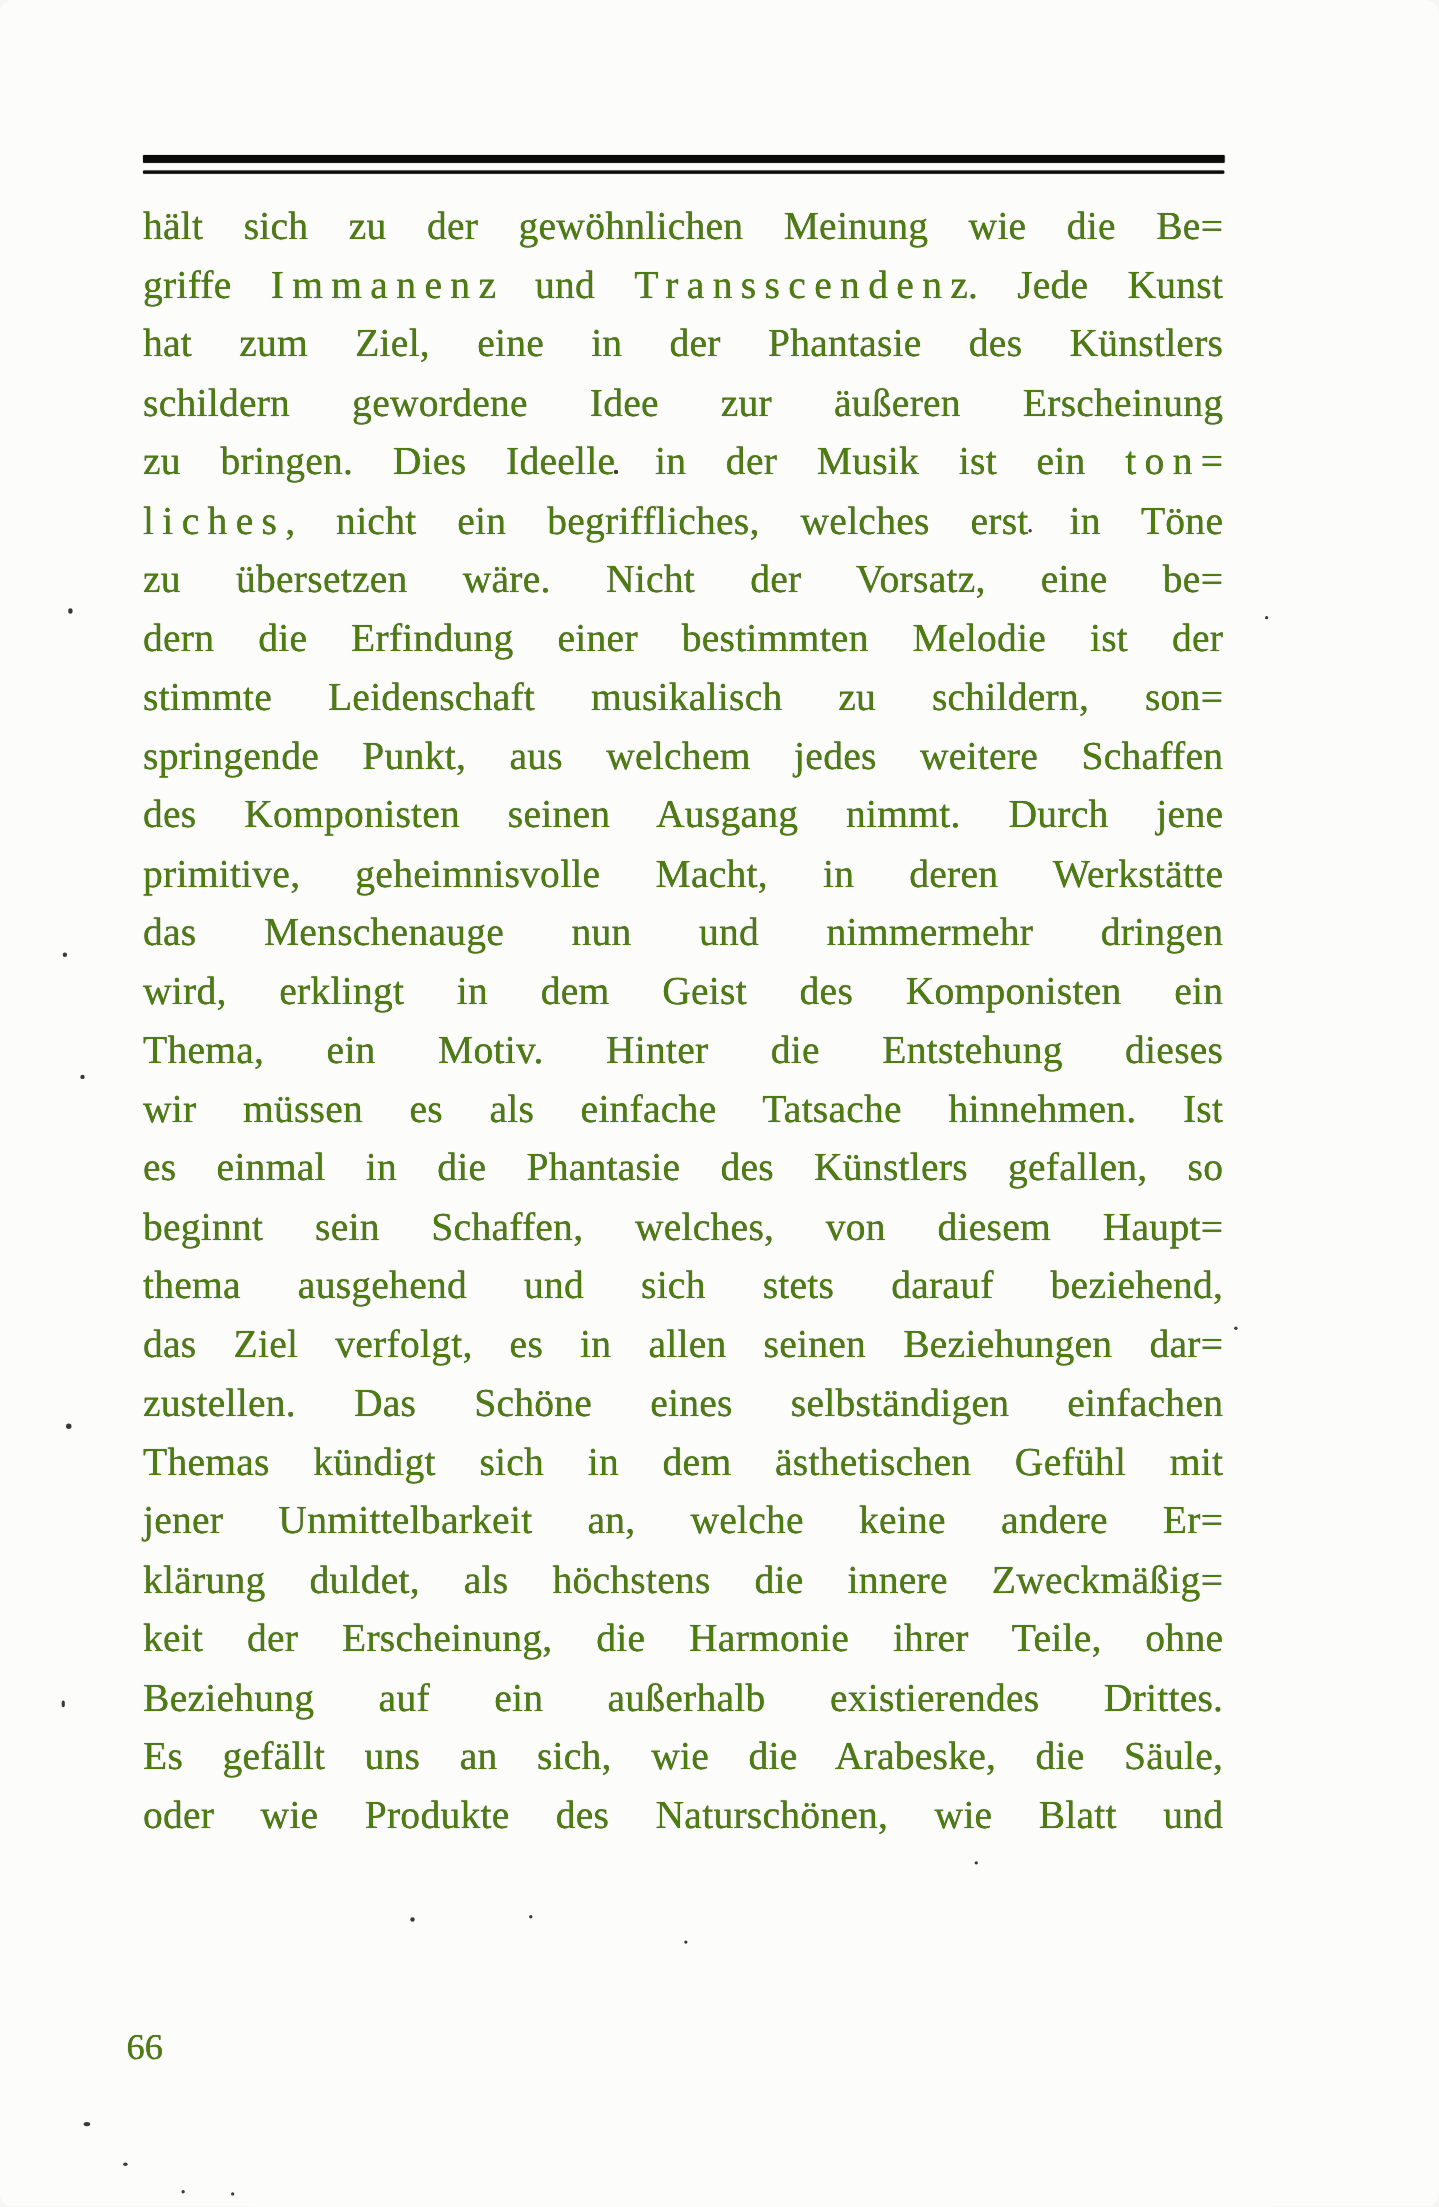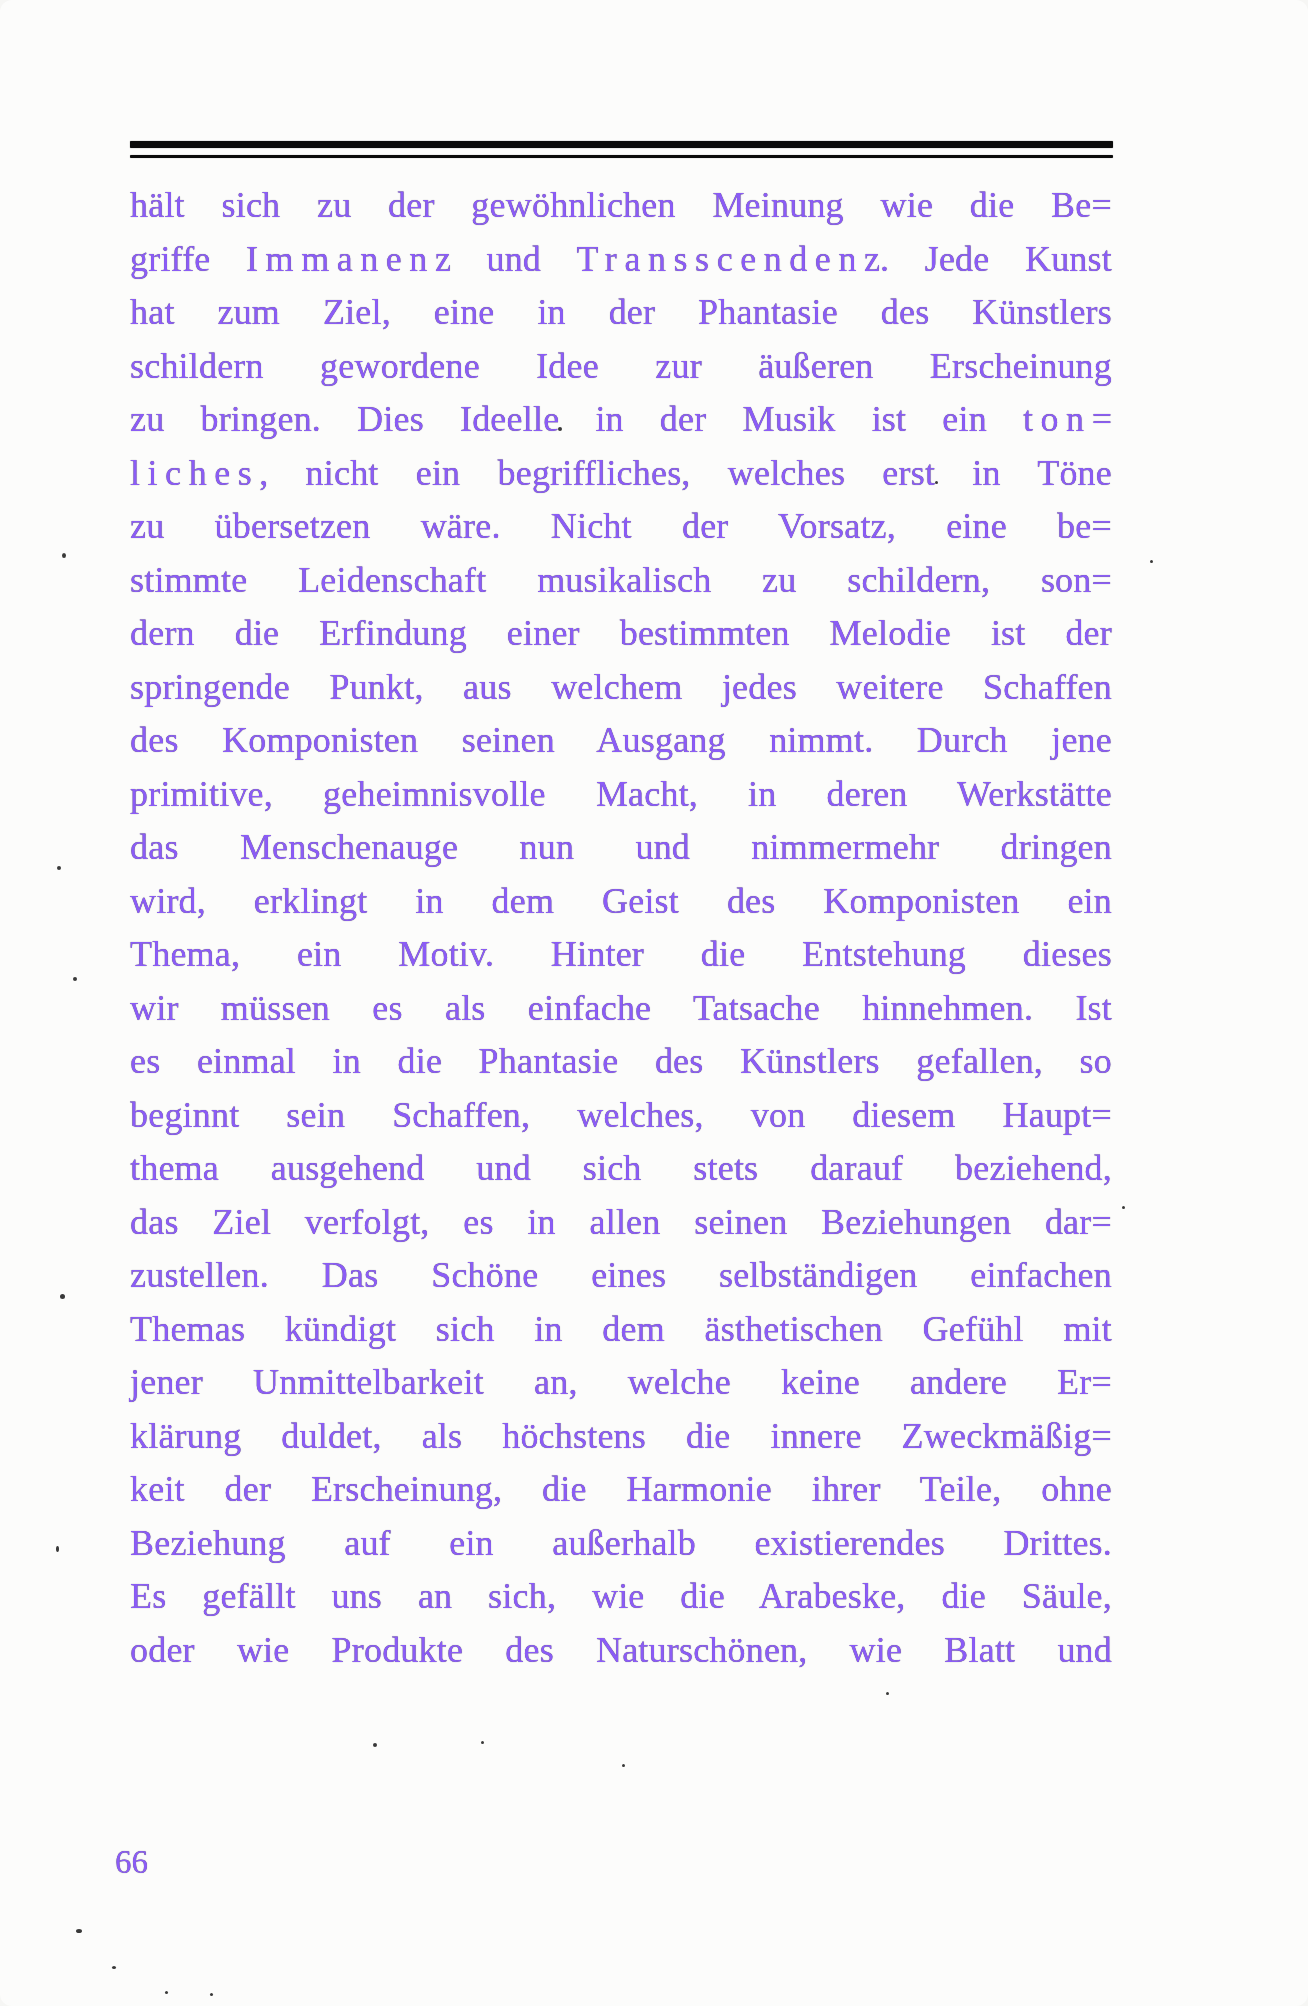--- a/index.html
+++ b/index.html
@@ -1,21 +1,21 @@
 <!DOCTYPE html>
 <html><head>
 <meta charset="utf-8">
 <style>
   html, body { margin:0; padding:0; background:#f6f6f4; }
   .page {
     position:relative;
     width:1308px; height:2006px;
     background:#fcfcfb;
     font-family:"Liberation Serif", serif;
-    color:#8b5cf6;
+    color:#4d7c0f;
     overflow:hidden;
     border-radius:12px;
   }
   .rule {
     position:absolute; left:130px; width:983px;
     background:#0b0b0b; border-radius:1px;
   }
   .rule-thick { top:141px; height:7px; box-shadow:0 0 1px rgba(0,0,0,.7); }
   .rule-thin  { top:155px; height:3px; box-shadow:0 0 1px rgba(0,0,0,.5); }
   .textblock {
@@ -45,22 +45,22 @@
   <div class="rule rule-thin"></div>
 
   <div class="textblock">
       <div class="line"><span class="seg">hält sich zu der gewöhnlichen Meinung wie die Be=</span></div>
       <div class="line"><span class="seg">griffe </span><span class="sperr">Immanenz</span><span class="seg"> und </span><span class="sperr">Transscendenz</span><span class="seg">. Jede Kunst</span></div>
       <div class="line"><span class="seg">hat zum Ziel, eine in der Phantasie des Künstlers</span></div>
       <div class="line"><span class="seg">schildern gewordene Idee zur äußeren Erscheinung</span></div>
       <div class="line"><span class="seg">zu bringen.  Dies Ideelle in der Musik ist ein </span><span class="sperr">ton=</span></div>
       <div class="line"><span class="sperr">liches,</span><span class="seg"> nicht ein begriffliches, welches erst in Töne</span></div>
       <div class="line"><span class="seg">zu übersetzen wäre.  Nicht der Vorsatz, eine be=</span></div>
+      <div class="line"><span class="seg">dern die Erfindung einer bestimmten Melodie ist der</span></div>
       <div class="line"><span class="seg">stimmte Leidenschaft musikalisch zu schildern, son=</span></div>
-      <div class="line"><span class="seg">dern die Erfindung einer bestimmten Melodie ist der</span></div>
       <div class="line"><span class="seg">springende Punkt, aus welchem jedes weitere Schaffen</span></div>
       <div class="line"><span class="seg">des Komponisten seinen Ausgang nimmt.  Durch jene</span></div>
       <div class="line"><span class="seg">primitive, geheimnisvolle Macht, in deren Werkstätte</span></div>
       <div class="line"><span class="seg">das Menschenauge nun und nimmermehr dringen</span></div>
       <div class="line"><span class="seg">wird, erklingt in dem Geist des Komponisten ein</span></div>
       <div class="line"><span class="seg">Thema, ein Motiv.  Hinter die Entstehung dieses</span></div>
       <div class="line"><span class="seg">wir müssen es als einfache Tatsache hinnehmen.  Ist</span></div>
       <div class="line"><span class="seg">es einmal in die Phantasie des Künstlers gefallen, so</span></div>
       <div class="line"><span class="seg">beginnt sein Schaffen, welches, von diesem Haupt=</span></div>
       <div class="line"><span class="seg">thema ausgehend und sich stets darauf beziehend,</span></div>

